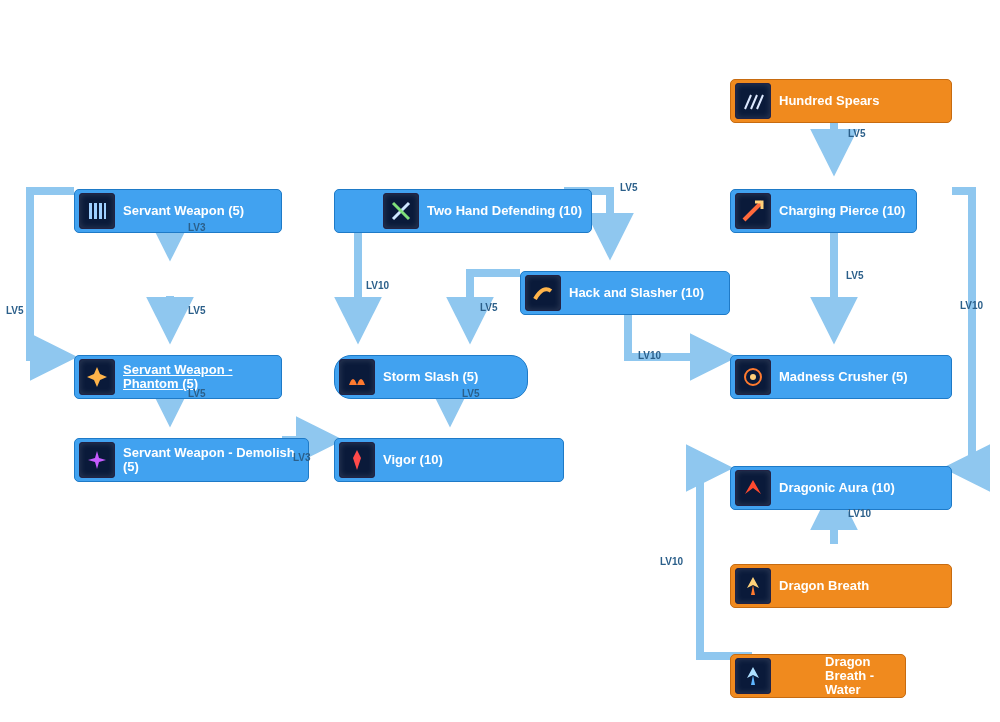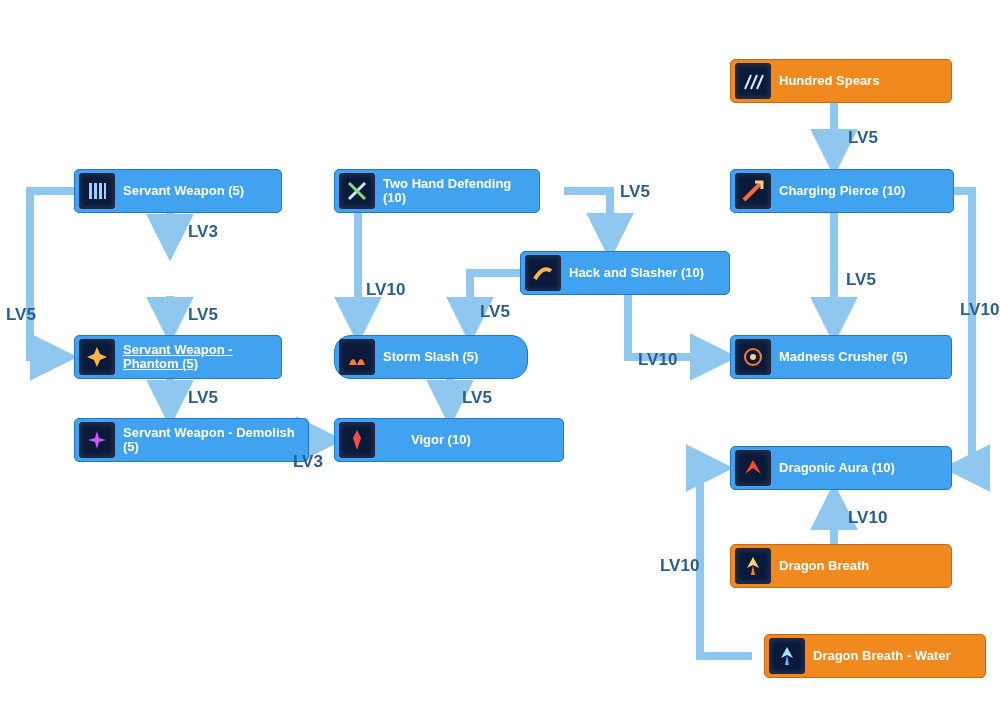--- a/index.html
+++ b/index.html
@@ -27,20 +27,21 @@
   }
   .node {
     position: absolute;
     display: flex;
     align-items: center;
     height: 44px;
     border-radius: 5px;
     box-sizing: border-box;
     color: #fff;
     font-weight: bold;
+    margin-top: 20px;
   }
   .blue {
     background: #41a2f0;
     border: 1px solid #1e7ac7;
     justify-content: flex-end;
   }
   .orange {
     background: #f08a1e;
     border: 1px solid #c76b10;
   }
@@ -60,21 +61,21 @@
   .icon svg { width: 24px; height: 24px; }
   .label {
     flex: 1;
     padding: 0 8px 0 4px;
     line-height: 1.1;
   }
   .lv {
     position: absolute;
     font-weight: bold;
     color: #2b5f8a;
-    font-size: 17px;
+    font-size: 10px;
   }
 </style>
 </head>
 <body>
 <div class="stage">
 
 <svg class="arrows">
   <defs>
     <marker id="ah" viewBox="0 0 10 10" refX="8" refY="5" markerWidth="6" markerHeight="6" orient="auto">
       <path d="M0,0 L10,5 L0,10 Z" fill="#8fc7ef"></path>
@@ -138,21 +139,21 @@
 
 <div class="node blue" style="left:74px; top:418px; width:235px;">
   <span class="icon">
         <svg viewBox="0 0 24 24">
           <path d="M12 3 L14 10 L21 12 L14 14 L12 21 L10 14 L3 12 L10 10 Z" fill="#c65cff"></path>
         </svg>
       </span>
   <span class="label">Servant Weapon - Demolish (5)</span>
 </div>
 
-<div class="node blue" style="left:334px; top:169px; width:206px;">
+<div class="node blue" style="left:334px; top:169px; width:258px;padding-left:44px;">
   <span class="icon">
         <svg viewBox="0 0 24 24">
           <path d="M4 20 L20 4" stroke="#cfe8ff" stroke-width="3"></path>
           <path d="M4 4 L20 20" stroke="#7fe07a" stroke-width="3"></path>
         </svg>
       </span>
   <span class="label">Two Hand Defending (10)</span>
 </div>
 
 <div class="node blue" style="left:520px; top:251px; width:210px;">
@@ -166,39 +167,39 @@
 
 <div class="node blue" style="left:334px; top:335px; width:194px;border-radius:17px;">
   <span class="icon">
         <svg viewBox="0 0 24 24">
           <path d="M4 20 Q8 8 12 20 Q16 8 20 20" fill="#ff7a2f"></path>
         </svg>
       </span>
   <span class="label">Storm Slash (5)</span>
 </div>
 
-<div class="node blue" style="left:334px; top:418px; width:230px;gap:28px;">
+<div class="node blue" style="left:334px; top:418px; width:230px;">
   <span class="icon">
         <svg viewBox="0 0 24 24">
           <path d="M12 22 L8 10 L12 2 L16 10 Z" fill="#ff4a4a"></path>
         </svg>
       </span>
   <span class="label">Vigor (10)</span>
 </div>
 
 <div class="node orange" style="left:730px; top:59px; width:222px;">
   <span class="icon">
         <svg viewBox="0 0 24 24">
           <path d="M4 20 L10 6 M10 20 L16 6 M16 20 L22 6" stroke="#dce8ff" stroke-width="2"></path>
         </svg>
       </span>
   <span class="label">Hundred Spears</span>
 </div>
 
-<div class="node blue" style="left:730px; top:169px; width:224px;">
+<div class="node blue" style="left:730px; top:169px; width:187px;">
   <span class="icon">
         <svg viewBox="0 0 24 24">
           <path d="M3 21 L21 3" stroke="#ff6a3c" stroke-width="4"></path>
           <path d="M14 3 L21 3 L21 10" stroke="#ffd27a" stroke-width="3" fill="none"></path>
         </svg>
       </span>
   <span class="label">Charging Pierce (10)</span>
 </div>
 
 <div class="node blue" style="left:730px; top:335px; width:222px;">
@@ -223,21 +224,21 @@
 <div class="node orange" style="left:730px; top:544px; width:222px;">
   <span class="icon">
         <svg viewBox="0 0 24 24">
           <path d="M12 3 L6 14 L12 11 L18 14 Z" fill="#ffd27a"></path>
           <path d="M12 11 L10 21 L14 21 Z" fill="#ff7a2f"></path>
         </svg>
       </span>
   <span class="label">Dragon Breath</span>
 </div>
 
-<div class="node orange" style="left:764px; top:634px; width:222px;">
+<div class="node orange" style="left:730px; top:634px; width:176px;gap:46px;">
   <span class="icon">
         <svg viewBox="0 0 24 24">
           <path d="M12 3 L6 14 L12 11 L18 14 Z" fill="#aee0ff"></path>
           <path d="M12 11 L10 21 L14 21 Z" fill="#5fb6ff"></path>
         </svg>
       </span>
   <span class="label">Dragon Breath - Water</span>
 </div>
 
 <div class="lv" style="left:188px; top:222px;">LV3</div>

